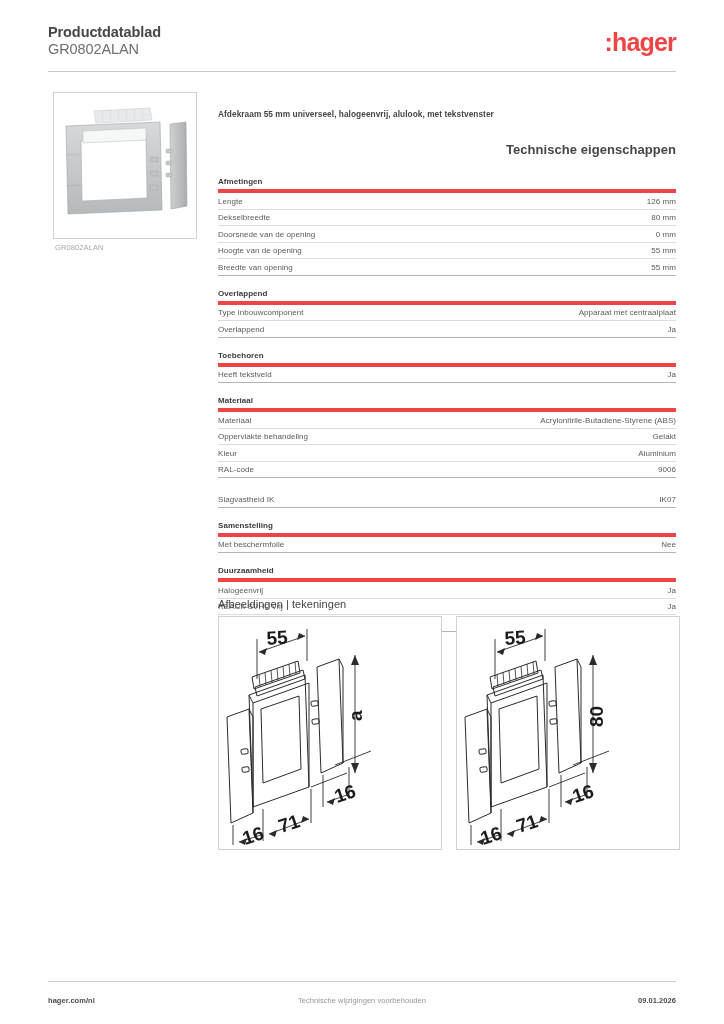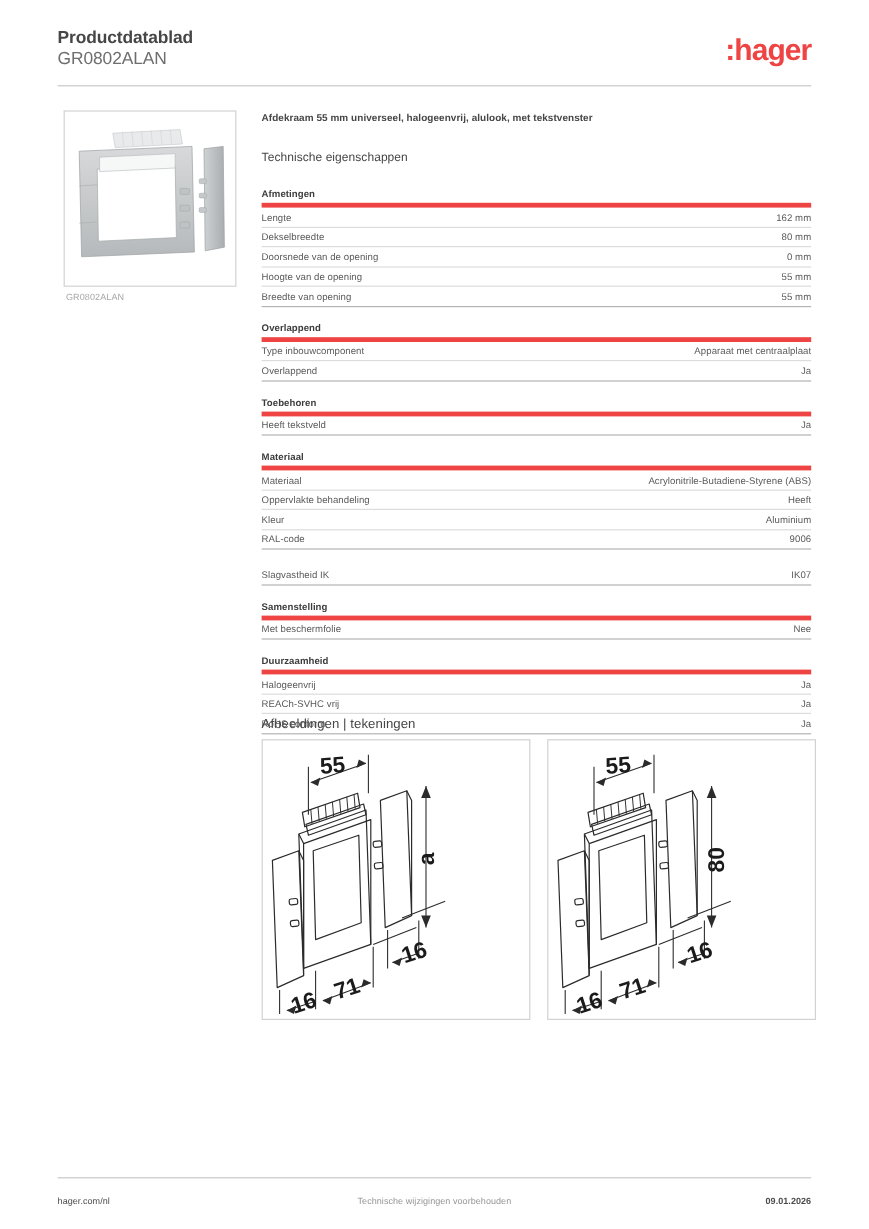--- a/index.html
+++ b/index.html
@@ -89,28 +89,29 @@
     left: 218px;
     top: 92px;
     width: 458px;
   }
   .desc {
     font-size: 8.3px;
     color: #464646;
     font-weight: bold;
     letter-spacing: 0.05px;
     line-height: 12px;
-    margin: 0 0 22px 0;
+    margin: 16px 0 22px 0;
   }
   .tech-head {
-    font-size: 10px;
+    font-size: 13px;
     color: #464646;
-    font-weight: normal;
+    font-weight: bold;
     letter-spacing: 0.05px;
     margin: 0 0 20px 0;
+    text-align: right;
   }
   .section {
     margin: 0 0 13px 0;
   }
   .section-title {
     font-size: 8px;
     font-weight: bold;
     color: #3c3c3c;
     letter-spacing: 0.05px;
     padding-bottom: 3px;
@@ -166,21 +167,21 @@
   }
   .footer {
     position: absolute;
     left: 48px;
     top: 996px;
     width: 628px;
     font-size: 7.5px;
   }
   .footer-left {
     position: absolute; left: 0; top: 0;
-    font-weight: normal; color: #4b4b4b; letter-spacing: 0.05px;
+    font-weight: bold; color: #4b4b4b; letter-spacing: 0.05px;
   }
   .footer-center {
     position: absolute; left: 0; top: 0; width: 628px;
     text-align: center; color: #969696; letter-spacing: 0.05px;
   }
   .footer-right {
     position: absolute; right: 0; top: 0;
     font-weight: bold; color: #4b4b4b; letter-spacing: 0.05px;
   }
 </style>
@@ -243,21 +244,21 @@
   <div class="product-caption">GR0802ALAN</div>
 
   <div class="content">
     <div class="desc">Afdekraam 55 mm universeel, halogeenvrij, alulook, met tekstvenster</div>
     <div class="tech-head">Technische eigenschappen</div>
 
     <div class="section">
       <div class="section-title">Afmetingen</div>
       <div class="spec-row">
         <span class="spec-label">Lengte</span>
-        <span class="spec-value">162 mm</span>
+        <span class="spec-value">126 mm</span>
       </div>
       <div class="spec-row">
         <span class="spec-label">Dekselbreedte</span>
         <span class="spec-value">80 mm</span>
       </div>
       <div class="spec-row">
         <span class="spec-label">Doorsnede van de opening</span>
         <span class="spec-value">0 mm</span>
       </div>
       <div class="spec-row">
@@ -291,21 +292,21 @@
     </div>
 
     <div class="section">
       <div class="section-title">Materiaal</div>
       <div class="spec-row">
         <span class="spec-label">Materiaal</span>
         <span class="spec-value">Acrylonitrile-Butadiene-Styrene (ABS)</span>
       </div>
       <div class="spec-row">
         <span class="spec-label">Oppervlakte behandeling</span>
-        <span class="spec-value">Heeft</span>
+        <span class="spec-value">Gelakt</span>
       </div>
       <div class="spec-row">
         <span class="spec-label">Kleur</span>
         <span class="spec-value">Aluminium</span>
       </div>
       <div class="spec-row">
         <span class="spec-label">RAL-code</span>
         <span class="spec-value">9006</span>
       </div>
     </div>

